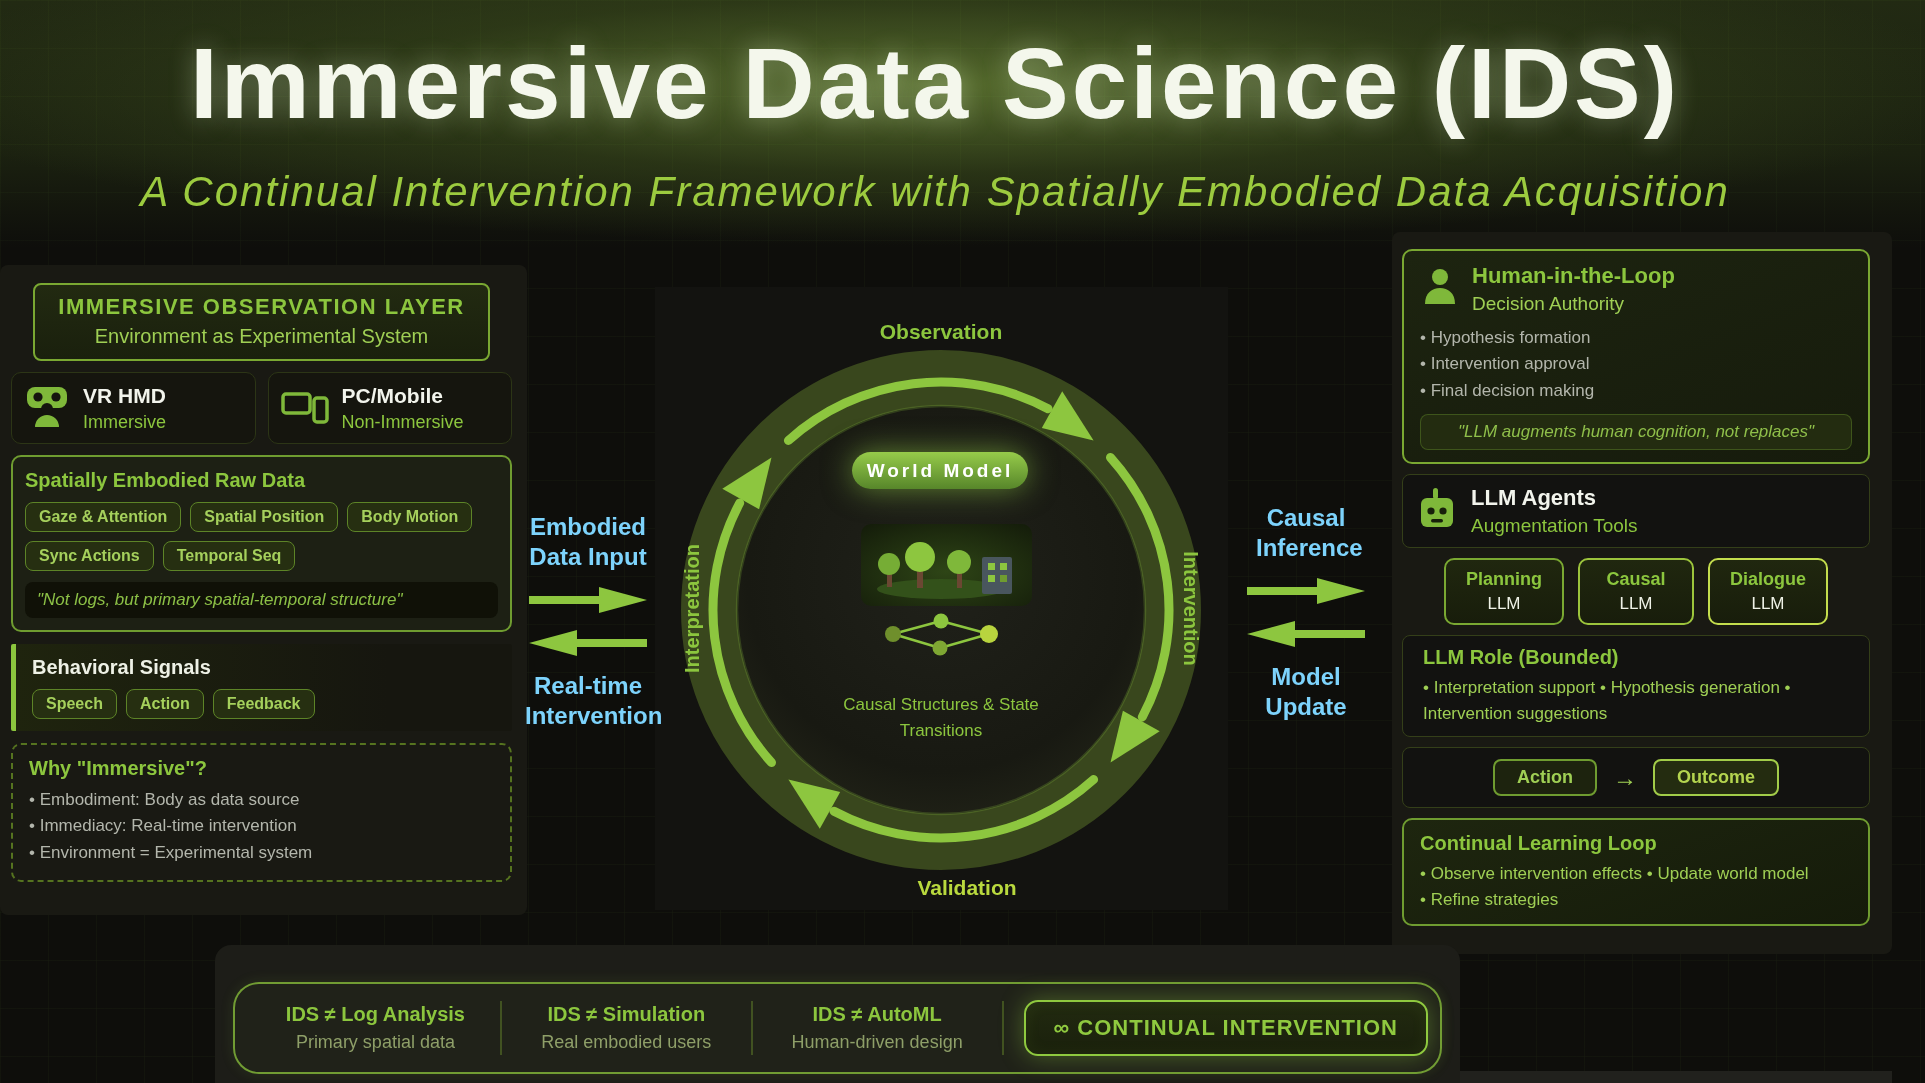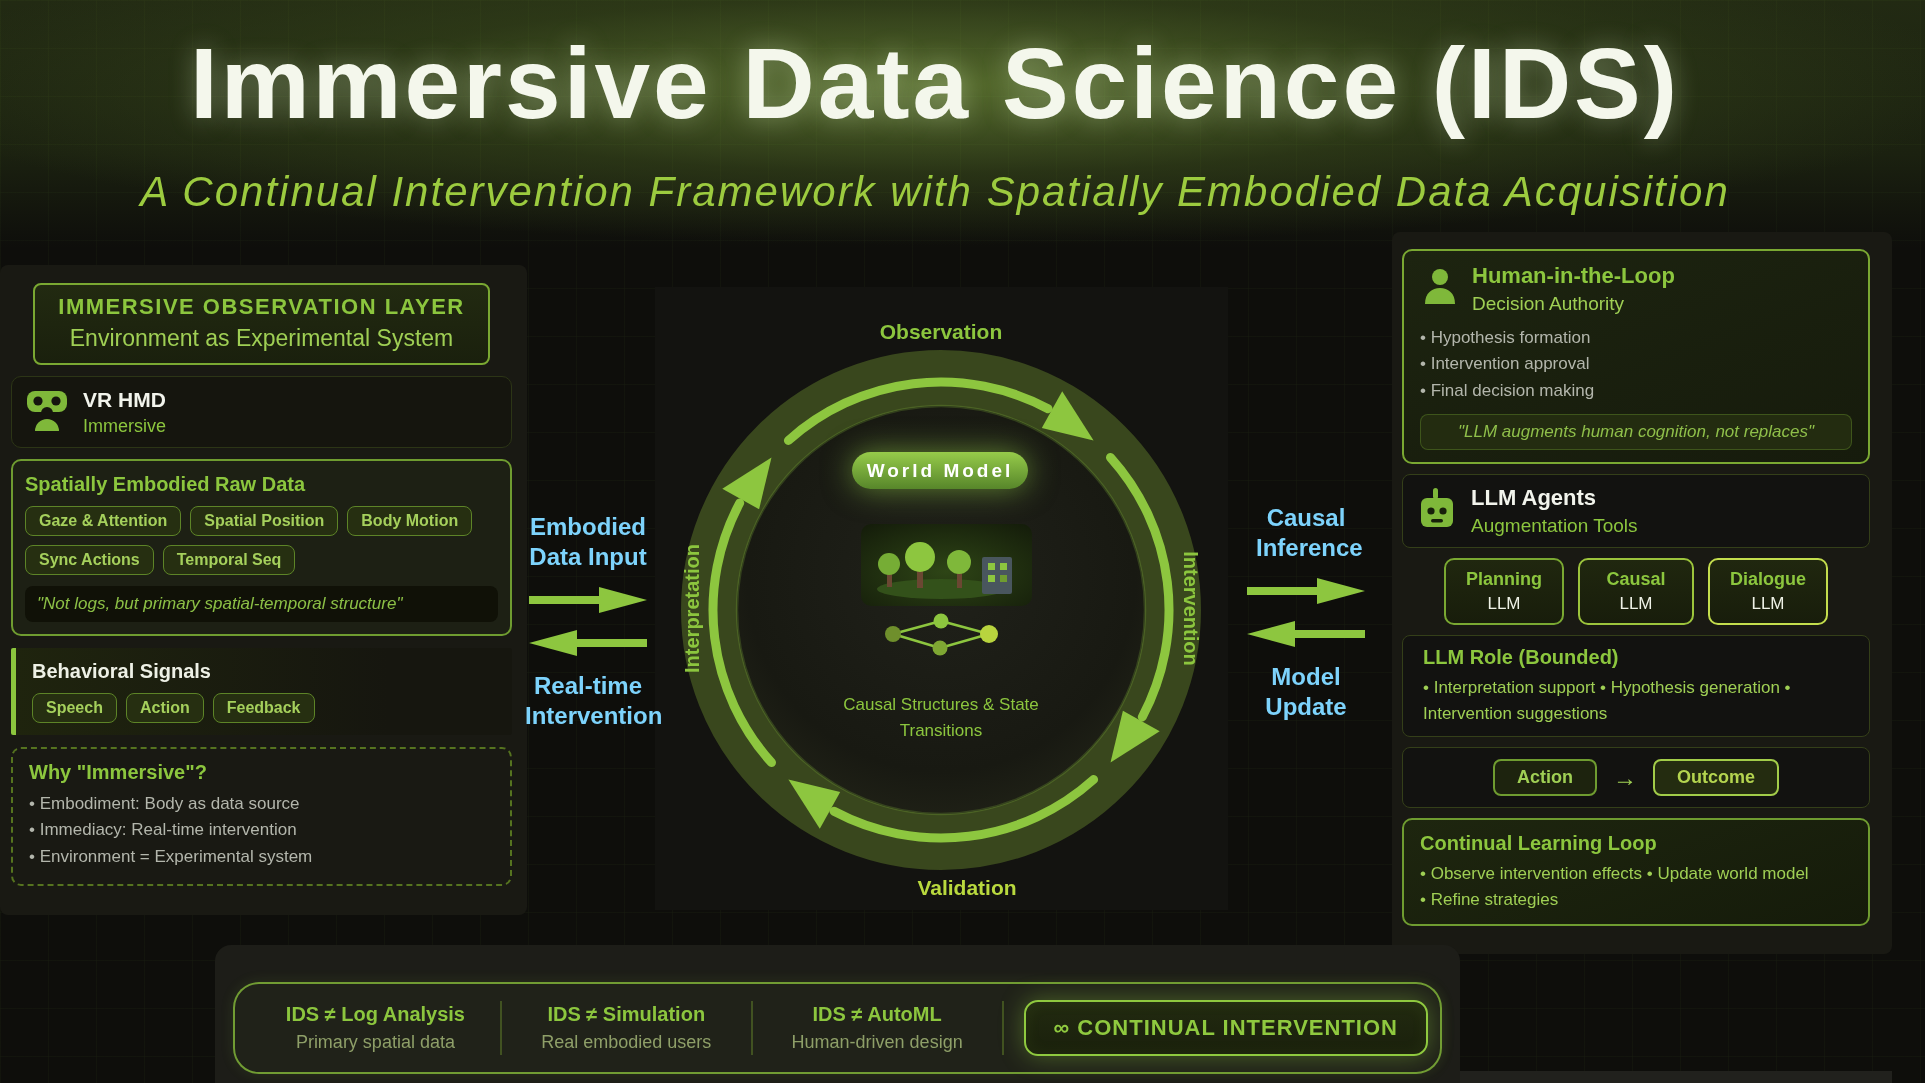--- a/index.html
+++ b/index.html
@@ -21,21 +21,21 @@
   
   .panel{position:absolute;background:#191913;border-radius:8px;}
   #left-panel{left:0;top:265px;width:527px;height:650px;padding:18px 15px 14px 11px;box-sizing:border-box;}
   #right-panel{left:1392px;top:232px;width:500px;height:722px;padding:17px 22px 16px 10px;box-sizing:border-box;
     display:flex;flex-direction:column;gap:10px;}
   #stage{position:absolute;left:655px;top:287px;width:573px;height:623px;background:#131310;}
   
   .obs-header{margin:0 22px 11px 22px;border:2px solid #7aa832;border-radius:8px;
     background:linear-gradient(180deg,#222a11,#1a200d);text-align:center;padding:9px 6px 11px;}
   .obs-title{font-size:22px;font-weight:bold;letter-spacing:1.5px;color:#8cc63e;}
-  .obs-sub{font-size:23px;color:#9fcf54;margin-top:5px;}
+  .obs-sub{font-size:20px;color:#9fcf54;margin-top:5px;}
   .device-row{display:flex;gap:12px;margin-bottom:11px;}
   .device-card{flex:1;background:#15150e;border:1px solid #2c3516;border-radius:10px;
     padding:10px 12px;display:flex;align-items:center;gap:13px;}
   .dc-name{font-size:21px;font-weight:bold;color:#f2f4ec;}
   .dc-mode{font-size:18px;color:#8cc63e;margin-top:4px;}
   .raw-box{border:2px solid #6f9c30;border-radius:10px;padding:12px 12px;margin-bottom:12px;
     background:rgba(140,198,62,0.04);}
   .sec-title-green{font-size:20px;font-weight:bold;color:#8cc63e;margin-bottom:10px;}
   .sec-title-white{font-size:20px;font-weight:bold;color:#eef1e6;margin-bottom:10px;}
   .tag-row{display:flex;flex-wrap:wrap;gap:9px;font-weight:bold;}
@@ -131,20 +131,32 @@
             <circle cx="32" cy="14" r="4.6" fill="#15150e"></circle>
             <circle cx="23" cy="26" r="6" fill="#15150e"></circle>
             <path d="M11 44 A12 12 0 0 1 35 44 Z" fill="#7fb83a"></path>
           </svg>
         </span>
         <div>
           <div class="dc-name">VR HMD</div>
           <div class="dc-mode">Immersive</div>
         </div>
       </div>
+      <div class="device-card">
+        <span>
+          <svg width="48" height="40" viewBox="0 0 48 40">
+            <rect x="2" y="8" width="27" height="19" rx="3" fill="none" stroke="#7fb83a" stroke-width="3.5"></rect>
+            <rect x="33" y="12" width="13" height="24" rx="3" fill="#15150e" stroke="#7fb83a" stroke-width="3.5"></rect>
+          </svg>
+        </span>
+        <div>
+          <div class="dc-name">PC/Mobile</div>
+          <div class="dc-mode">Non-Immersive</div>
+        </div>
+      </div>
     </div>
     <div class="raw-box">
       <div class="sec-title-green">Spatially Embodied Raw Data</div>
       <div class="tag-row">
         <span class="tag">Gaze &amp; Attention</span>
         <span class="tag">Spatial Position</span>
         <span class="tag">Body Motion</span>
         <span class="tag">Sync Actions</span>
         <span class="tag">Temporal Seq</span>
       </div>

